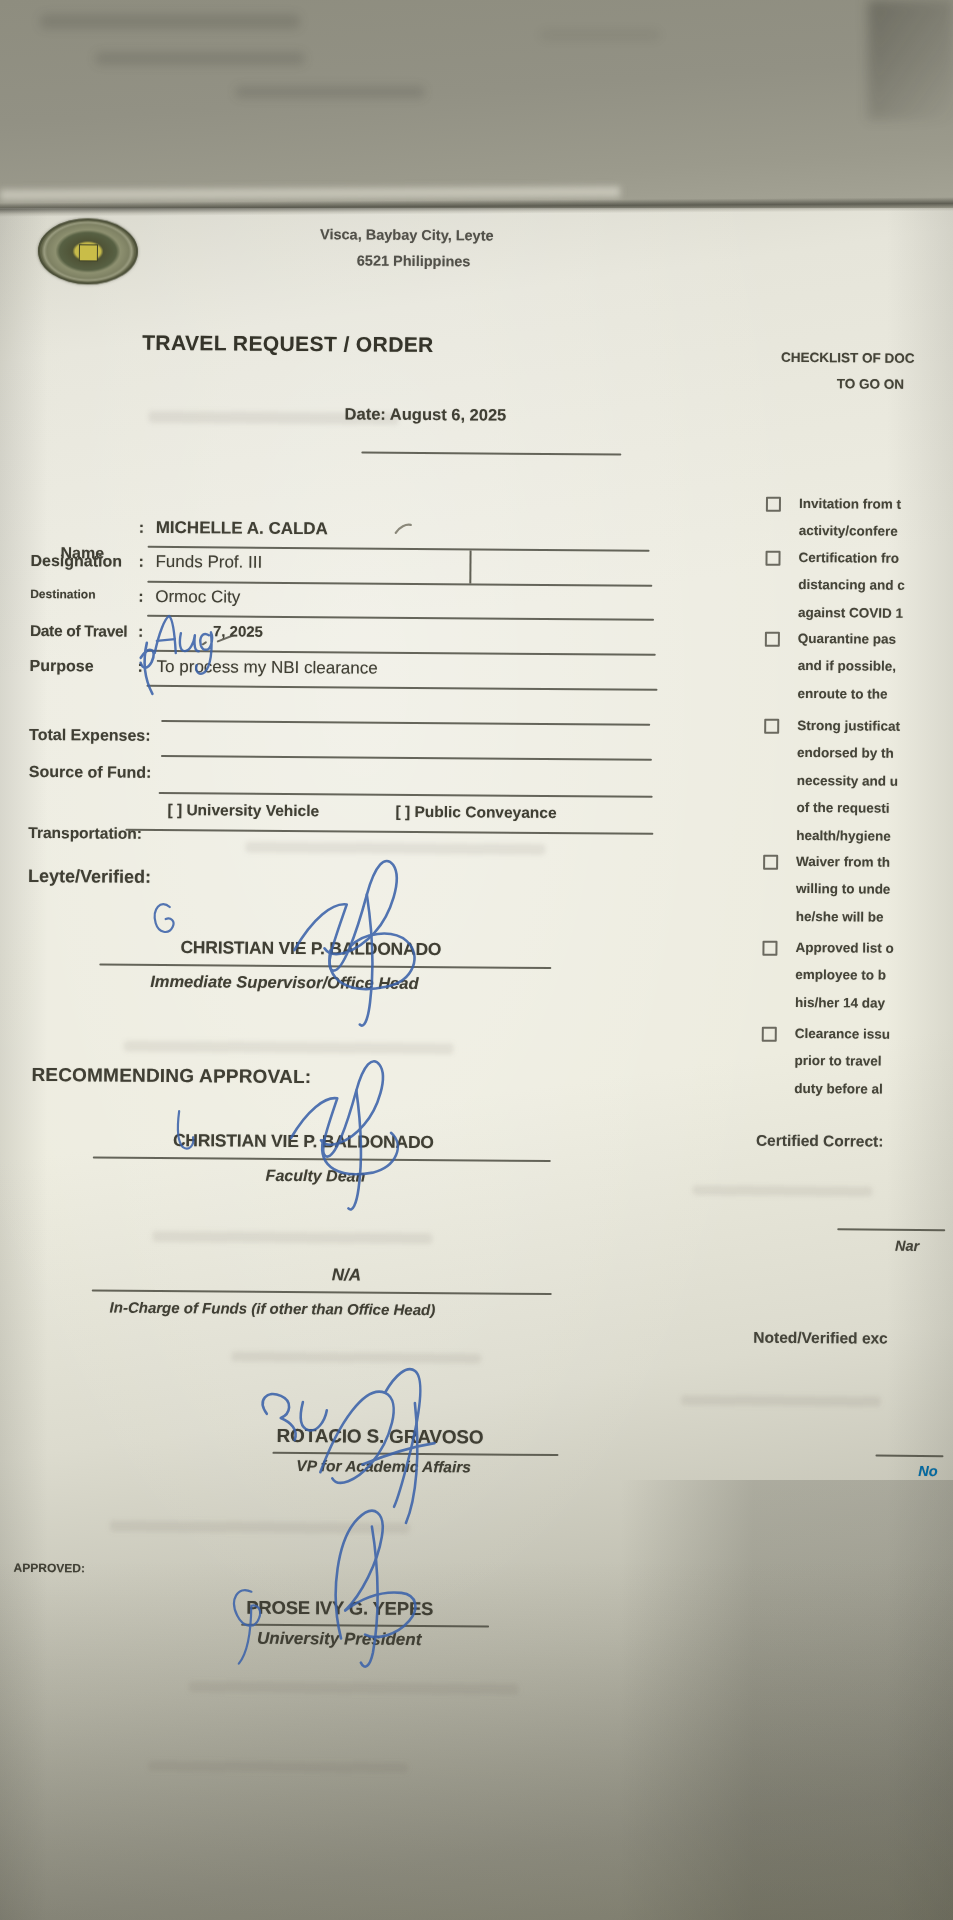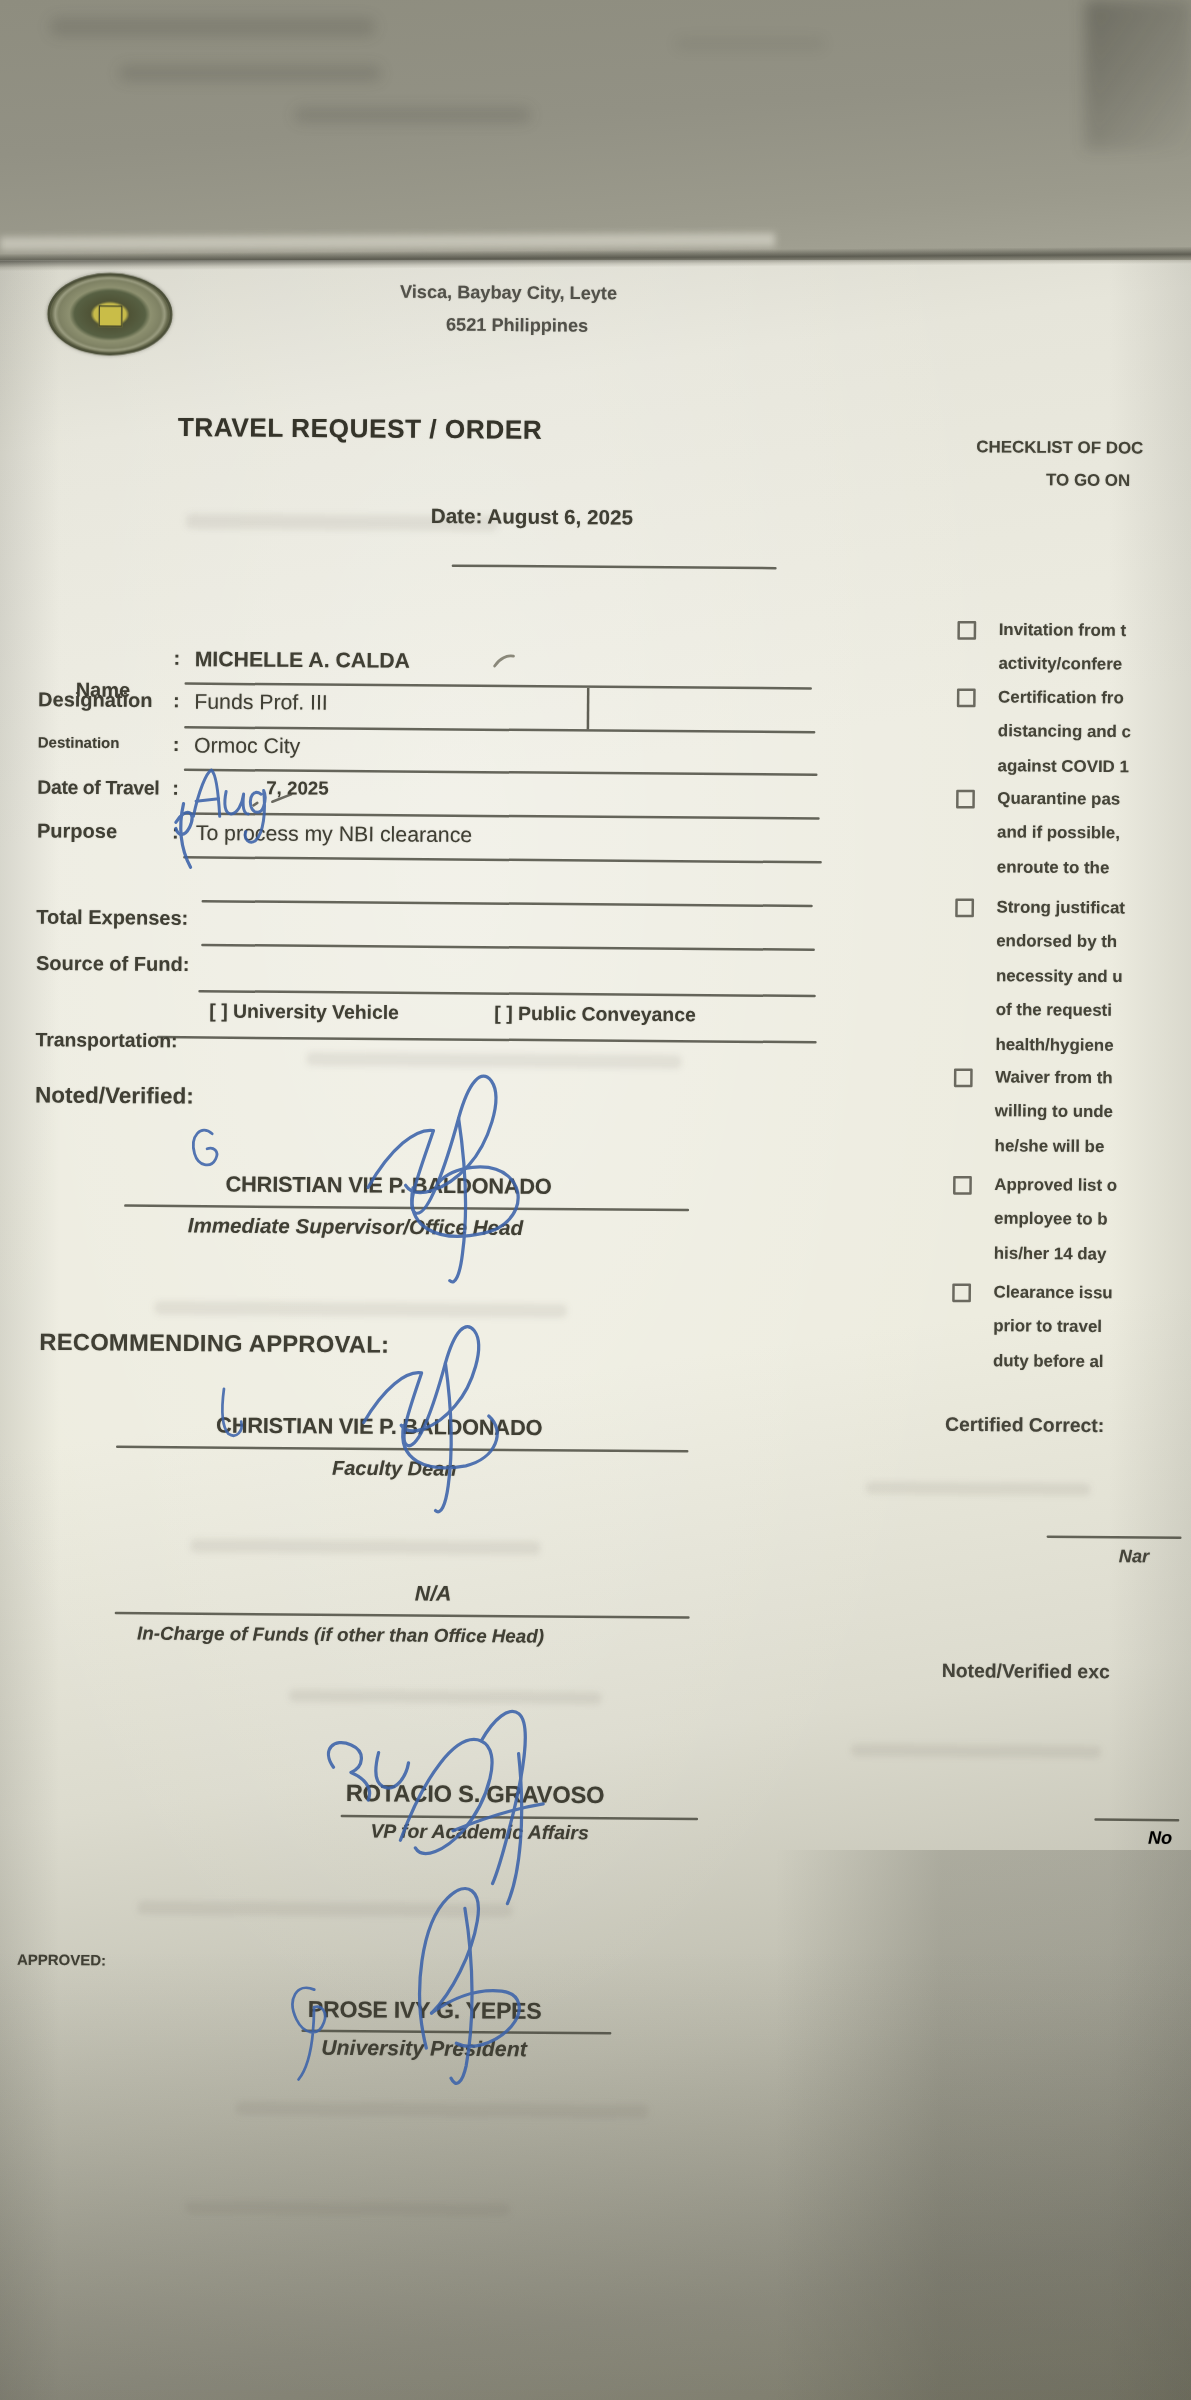--- a/index.html
+++ b/index.html
@@ -128,21 +128,21 @@
     <div class="rule" style="left:165px;top:719px;width:489px;"></div>
     <div class="t b" style="left:33px;top:726px;font-size:16px;">Total Expenses:</div>
     <div class="rule" style="left:165px;top:754px;width:491px;"></div>
     <div class="t b" style="left:33px;top:763px;font-size:16px;">Source of Fund:</div>
     <div class="rule" style="left:163px;top:791px;width:494px;"></div>
     <div class="t b" style="left:33px;top:824px;font-size:15.5px;">Transportation:</div>
     <div class="t b" style="left:172px;top:800px;font-size:15.5px;">[  ]  University Vehicle</div>
     <div class="t b" style="left:400px;top:800px;font-size:15.5px;">[  ]  Public Conveyance</div>
     <div class="rule" style="left:130px;top:828px;width:528px;"></div>
 
-    <div class="t b" style="left:33px;top:866px;font-size:18px;">Noted/Verified:</div>
+    <div class="t b" style="left:33px;top:866px;font-size:18px;">Leyte/Verified:</div>
     <div class="t b" style="left:186px;top:936px;font-size:17.5px;letter-spacing:-0.2px;">CHRISTIAN VIE P. BALDONADO</div>
     <div class="rule" style="left:105px;top:963px;width:452px;"></div>
     <div class="t b i" style="left:156px;top:971px;font-size:16.5px;">Immediate Supervisor/Office Head</div>
 
     <div class="t b" style="left:38px;top:1064px;font-size:19px;letter-spacing:0.2px;">RECOMMENDING APPROVAL:</div>
     <div class="t b" style="left:180px;top:1129px;font-size:17.5px;letter-spacing:-0.2px;">CHRISTIAN VIE P. BALDONADO</div>
     <div class="rule" style="left:100px;top:1156px;width:458px;"></div>
     <div class="t b i" style="left:273px;top:1165px;font-size:16px;">Faculty Dean</div>
 
     <div class="t b i" style="left:340px;top:1263px;font-size:17px;">N/A</div>
@@ -218,21 +218,21 @@
         <span class="ck-line">duty before al</span>
       </span>
     </div>
 
     <div class="t b" style="left:763px;top:1126px;font-size:15.5px;color:#45443a;">Certified Correct:</div>
     <div class="rule" style="left:845px;top:1222px;width:108px;"></div>
     <div class="t b i" style="left:903px;top:1231px;font-size:14.5px;color:#45443a;">Nar</div>
 
     <div class="t b" style="left:762px;top:1323px;font-size:15.5px;color:#45443a;">Noted/Verified exc</div>
     <div class="rule" style="left:885px;top:1448px;width:68px;"></div>
-    <div class="t b i" style="left:928px;top:1456px;font-size:14.5px;color:#000000;">No</div>
+    <div class="t b i" style="left:928px;top:1456px;font-size:14.5px;color:#0369a1;">No</div>
 
     <svg id="ink" width="953" height="1920" viewBox="0 0 953 1920">
       <g fill="none" stroke="#3c63aa" stroke-width="2.6" stroke-linecap="round" stroke-linejoin="round" opacity="0.88">
 
         <g stroke-width="2.4">
           <path d="M158 652 C162 632 168 617 172 615 C176 618 178 636 179 652"></path>
           <path d="M160 640 L178 638"></path>
           <path d="M184 632 C182 642 183 650 188 650 C193 650 197 642 198 634 C197 644 198 650 202 650"></path>
           <path d="M212 634 C206 630 202 636 204 644 C206 650 212 650 214 644 C216 638 215 633 214 631 C216 649 214 665 208 671 C203 675 198 670 200 664"></path>
         </g>

